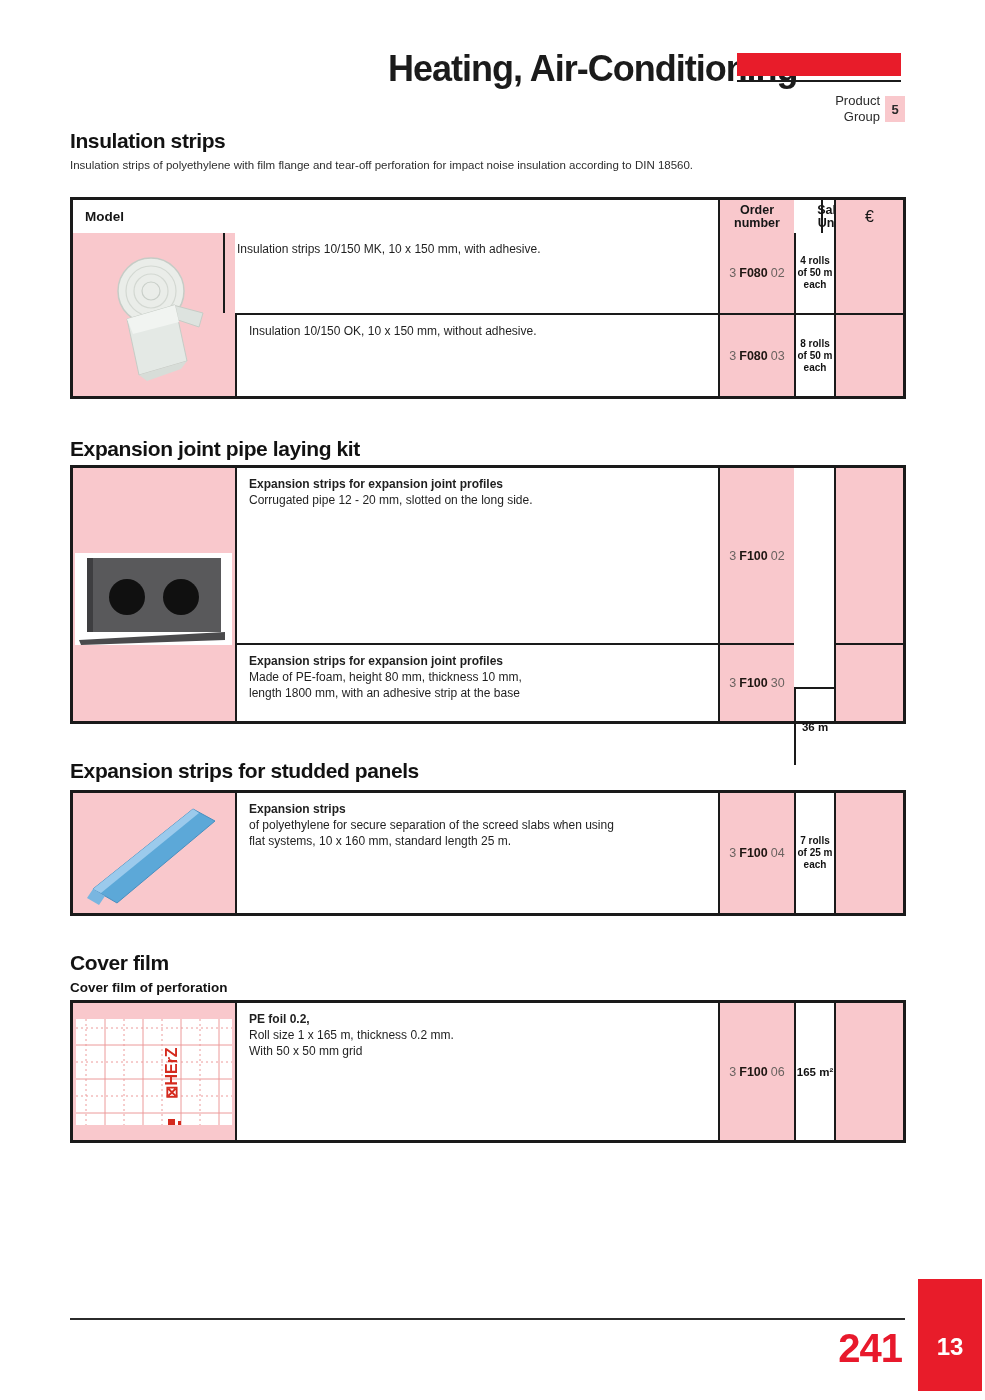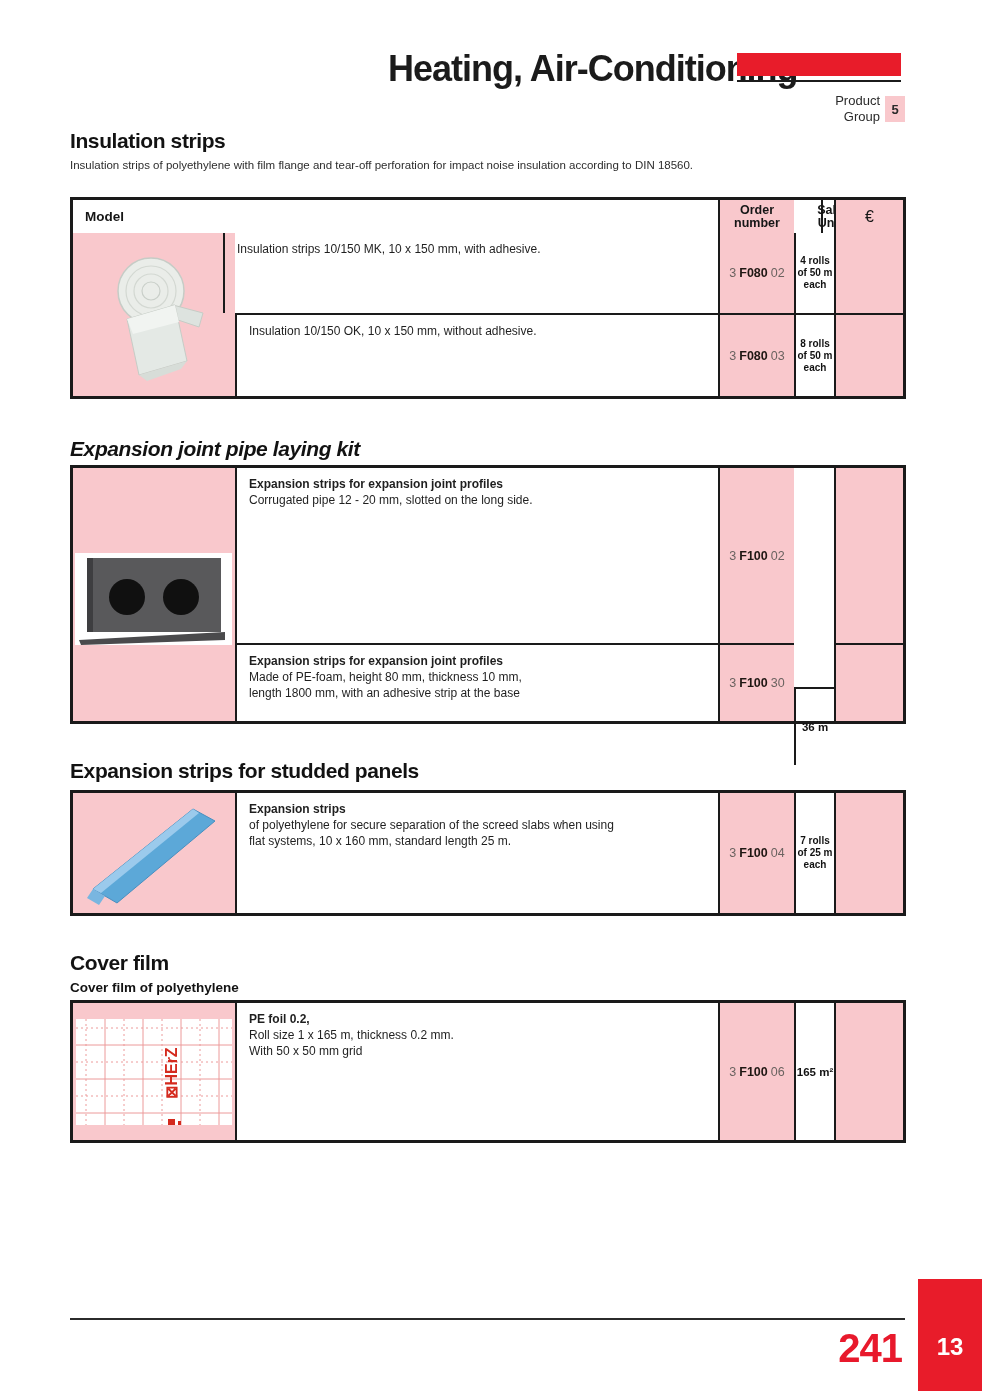--- a/index.html
+++ b/index.html
@@ -119,21 +119,21 @@
         <span>03</span>
     </div>
     <div class="c sale bl bt" style="left:721px; top:113px; width:40px; height:83px;">
       <div>8 rolls</div>
         <div>of 50 m</div>
         <div>each</div>
     </div>
     <div class="c pink bl bt" style="left:761px; top:113px; width:69px; height:83px;"></div>
   </div>
 
-  <div class="abs h-section" style="top:437px;font-style:italic;">Expansion joint pipe laying kit</div>
+  <div class="abs h-section" style="top:437px;">Expansion joint pipe laying kit</div>
 
   <div class="tbl" style="top:465px; height:259px;">
 
     <div class="c pink" style="left:0; top:0; width:162px; height:253px;">
       <div style="position:absolute; left:2px; top:85px; width:157px; height:92px; background:#ffffff;">
         <svg width="157" height="92" viewBox="0 0 157 92">
           <rect x="12" y="5" width="134" height="74" fill="#59595b"></rect>
           <rect x="12" y="5" width="6" height="74" fill="#3e3e40"></rect>
           <circle cx="52" cy="44" r="18" fill="#101010"></circle>
           <circle cx="106" cy="44" r="18" fill="#101010"></circle>
@@ -194,21 +194,21 @@
     </div>
     <div class="c sale bl" style="left:721px; top:0; width:40px; height:120px;">
       <div>7 rolls</div>
         <div>of 25 m</div>
         <div>each</div>
     </div>
     <div class="c pink bl" style="left:761px; top:0; width:69px; height:120px;"></div>
   </div>
 
   <div class="abs h-section" style="top:951px;">Cover film</div>
-  <div class="abs h-sub" style="top:980px;">Cover film of polyethylene</div>
+  <div class="abs h-sub" style="top:980px;">Cover film of perforation</div>
 
   <div class="tbl" style="top:1000px; height:143px;">
     <div class="c pink" style="left:0; top:0; width:162px; height:137px;">
       <div style="position:absolute; left:3px; top:16px; width:156px; height:106px; background:#ffffff; overflow:hidden;">
         <svg width="156" height="106" viewBox="0 0 156 106">
           <g stroke="#ec9a9a" stroke-width="1">
             <line x1="0" y1="9" x2="156" y2="9" stroke-dasharray="2 3"></line>
             <line x1="0" y1="26" x2="156" y2="26"></line>
             <line x1="0" y1="43" x2="156" y2="43" stroke-dasharray="2 3"></line>
             <line x1="0" y1="60" x2="156" y2="60"></line>

